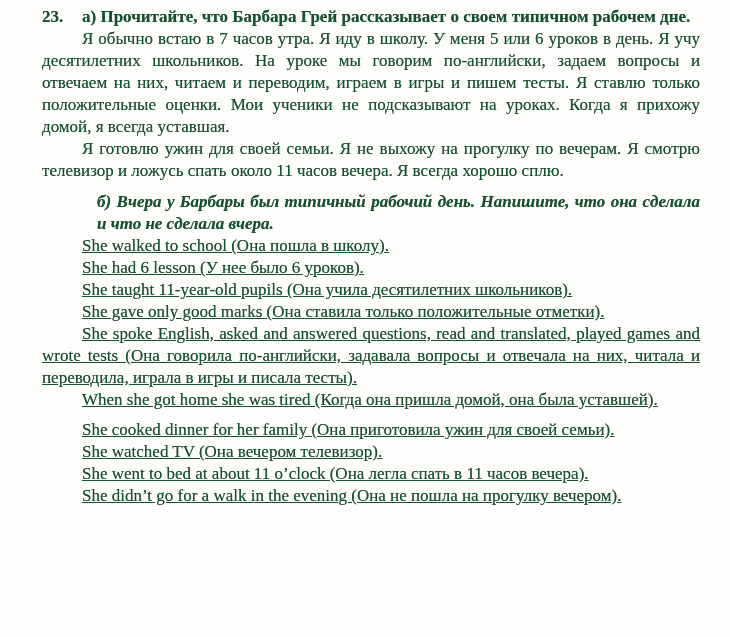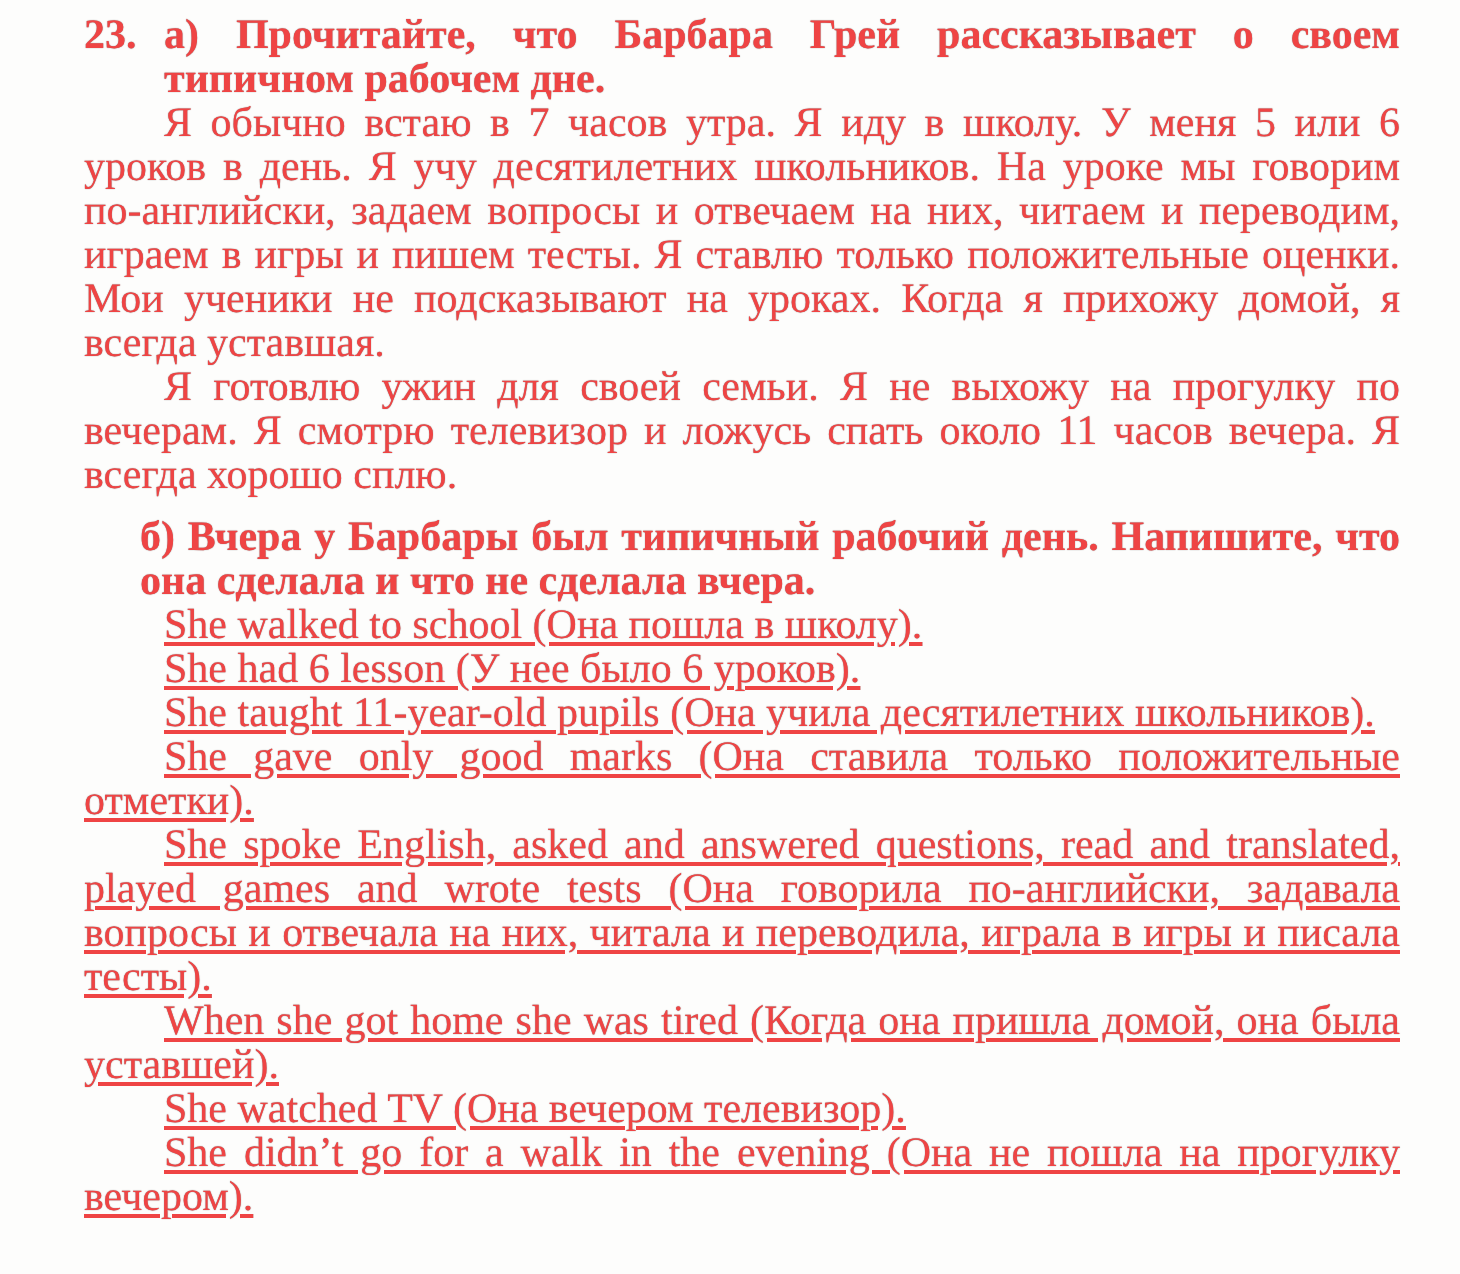--- a/index.html
+++ b/index.html
@@ -7,23 +7,23 @@
     padding: 0;
     background: #ffffff;
   }
   .page {
     position: relative;
     width: 730px;
     height: 637px;
     box-sizing: border-box;
     padding: 6px 30px 0 42px;
     background: #fdfdfc;
-    color: #ef4444;
+    color: #14532d;
     font-family: "Liberation Serif", "DejaVu Serif", serif;
-    font-size: 21px;
+    font-size: 17px;
     line-height: 22px;
     text-align: justify;
     overflow: hidden;
     
     text-shadow: 0 0 0.55px rgba(20,20,20,0.55);
   }
   .heading {
     font-weight: bold;
   }
   .heading-a {
@@ -34,22 +34,23 @@
     position: absolute;
     left: -40px;
     top: 0;
     font-weight: bold;
   }
   .para {
     margin: 0;
     text-indent: 40px;
   }
   .heading-b {
-    margin-left: 28px;
+    margin-left: 55px;
     margin-top: 9px;
+    font-style: italic;
   }
   .sentence {
     margin: 0;
     text-indent: 40px;
     text-decoration: underline;
   }
   .gap-before {
     margin-top: 8px;
   }
 </style>
@@ -69,16 +70,18 @@
 
   <div class="heading heading-b">б) Вчера у Барбары был типичный рабочий день. Напишите, что она сделала и что не сделала вчера.</div>
 
   <p class="sentence">She walked to school (Она пошла в школу).</p>
   <p class="sentence">She had 6 lesson (У нее было 6 уроков).</p>
   <p class="sentence">She taught 11-year-old pupils (Она учила десятилетних школьников).</p>
   <p class="sentence">She gave only good marks (Она ставила только положительные отметки).</p>
   <p class="sentence">She spoke English, asked and answered questions, read and translated, played games and wrote tests (Она говорила по-английски, задавала вопросы и отвечала на них, читала и переводила, играла в игры и писала тесты).</p>
   <p class="sentence">When she got home she was tired (Когда она пришла домой, она была уставшей).</p>
 
+  <p class="sentence gap-before">She cooked dinner for her family (Она приготовила ужин для своей семьи).</p>
   <p class="sentence">She watched TV (Она вечером телевизор).</p>
+  <p class="sentence">She went to bed at about 11 o’clock (Она легла спать в 11 часов вечера).</p>
   <p class="sentence">She didn’t go for a walk in the evening (Она не пошла на прогулку вечером).</p>
 
 </div>
 
 </body></html>

